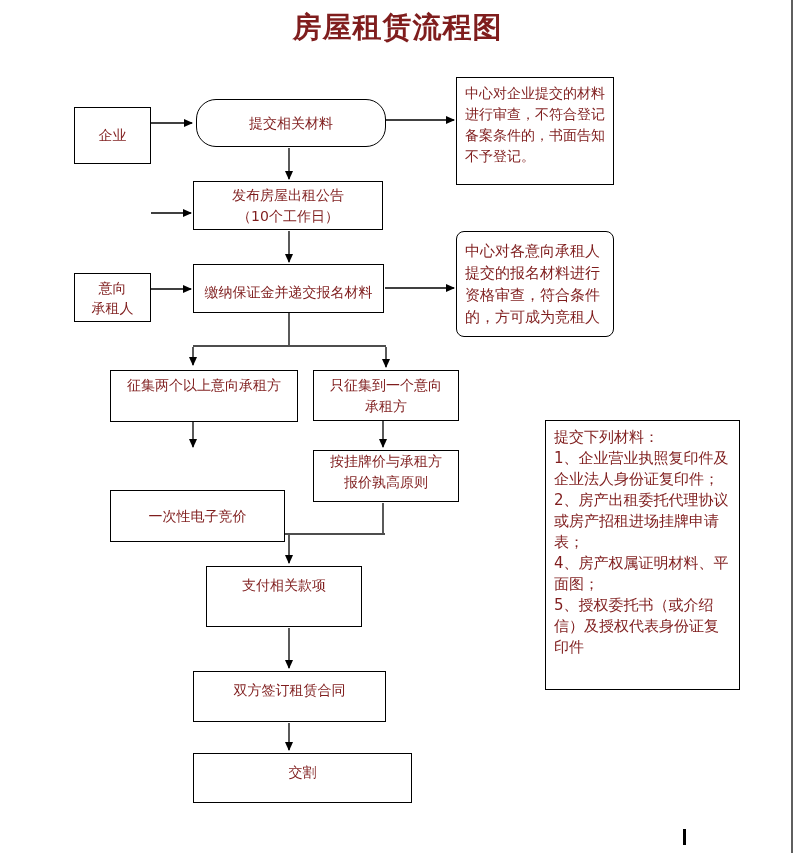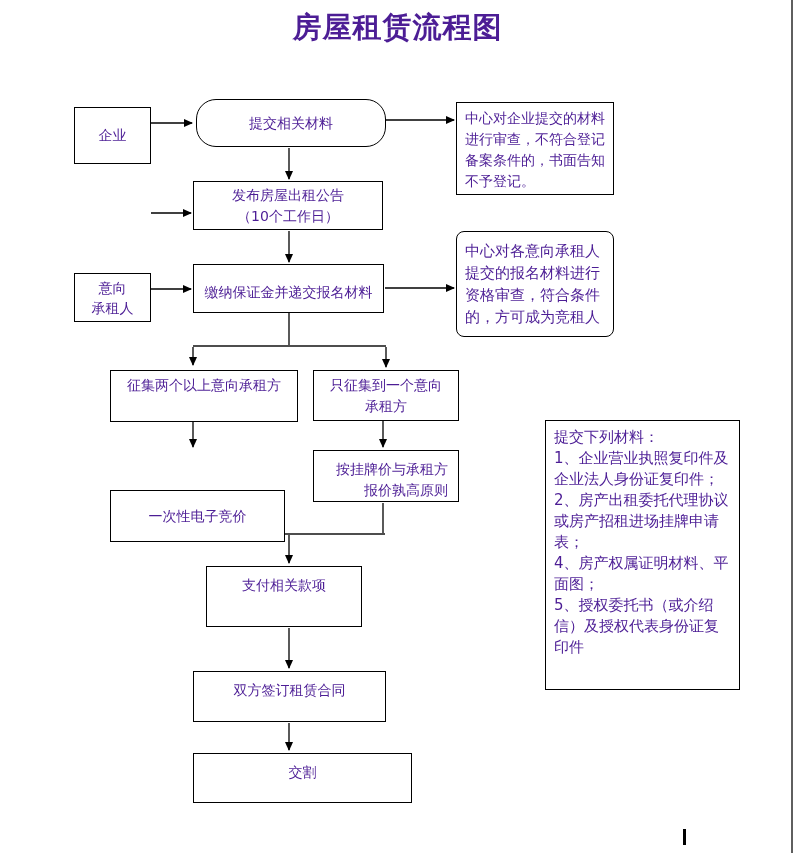--- a/index.html
+++ b/index.html
@@ -1,43 +1,43 @@
 <!DOCTYPE html>
 <html><head>
 <meta charset="utf-8">
 <style>
   html,body{margin:0;padding:0;background:#fff;}
   .page{position:relative;width:795px;height:853px;background:#ffffff;
-        font-family:"DejaVu Sans",sans-serif;color:#4c1d95;overflow:hidden;}
+        font-family:"DejaVu Sans",sans-serif;color:#7f1d1d;overflow:hidden;}
   .title{position:absolute;left:0;top:8px;width:795px;text-align:center;
          font-size:29px;font-weight:bold;letter-spacing:1px;}
   .connectors{position:absolute;left:0;top:0;z-index:1;}
   .box{position:absolute;z-index:2;box-sizing:border-box;border:1px solid #000;
        background:#fff;font-size:14px;text-align:center;line-height:21px;}
   .flex{display:flex;align-items:center;justify-content:center;}
   .topalign{padding-top:8px;}
   .preline{white-space:pre-line;}
   .notebox{text-align:left;line-height:21px;}
   
   .b-enterprise{left:74px;top:107px;width:77px;height:57px;}
   .b-center{left:74px;top:189px;width:77px;height:49px;}
   .b-lessee{left:74px;top:273px;width:77px;height:49px;line-height:20px;}
   
   .b-submit{left:196px;top:99px;width:190px;height:48px;border-radius:20px;}
   .b-publish{left:193px;top:181px;width:190px;height:49px;}
   .b-deposit{left:193px;top:264px;width:191px;height:49px;padding-top:17px;}
   .b-two{left:110px;top:370px;width:188px;height:52px;padding:4px 8px 0 8px;}
   .b-one{left:313px;top:370px;width:146px;height:51px;padding:4px 10px 0 10px;}
   .b-ebid{left:110px;top:450px;width:175px;height:52px;margin-top:40px;}
-  .b-higher{left:313px;top:450px;width:146px;height:52px;padding:8px 10px 0 10px;text-align:right;}
+  .b-higher{left:313px;top:450px;width:146px;height:52px;padding:0 10px 0 10px;}
   .b-payment{left:206px;top:566px;width:156px;height:61px;}
   .b-sign{left:193px;top:671px;width:193px;height:51px;}
   .b-handover{left:193px;top:753px;width:219px;height:50px;}
   
-  .b-note1{left:456px;top:77px;width:158px;height:93px;padding:5px 8px;font-size:14px;margin-top:25px;}
+  .b-note1{left:456px;top:77px;width:158px;height:108px;padding:5px 8px;font-size:14px;}
   .b-note2{left:456px;top:231px;width:158px;height:106px;padding:8px 8px;font-size:15px;line-height:22px;border-radius:8px;}
   .b-materials{left:545px;top:420px;width:195px;height:270px;padding:6px 8px;font-size:15px;}
   .b-materials div{margin:0;}
   
   .cursor-bar{position:absolute;left:683px;top:829px;width:3px;height:16px;background:#000;z-index:3;}
   .page-edge{position:absolute;left:791px;top:0;width:2px;height:853px;background:#5f5f5f;z-index:3;}
 </style>
 </head>
 <body>
 

